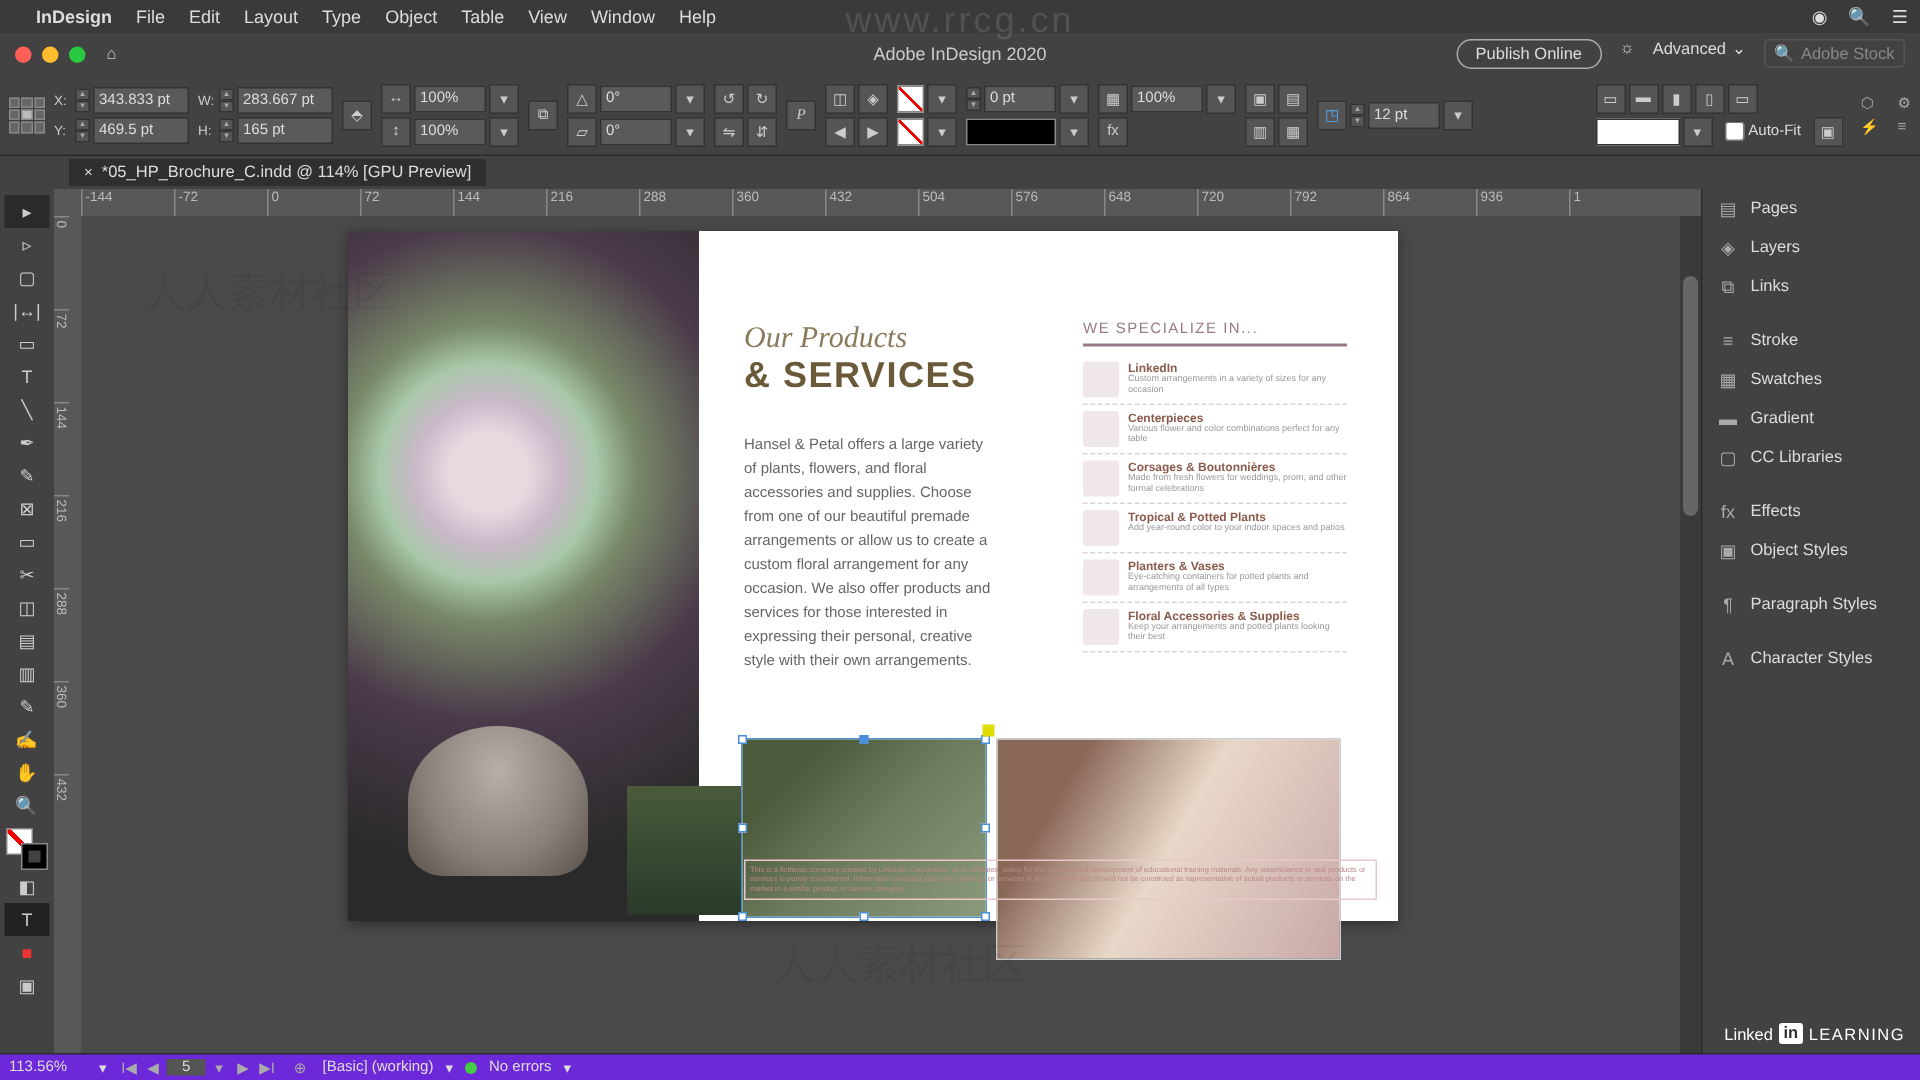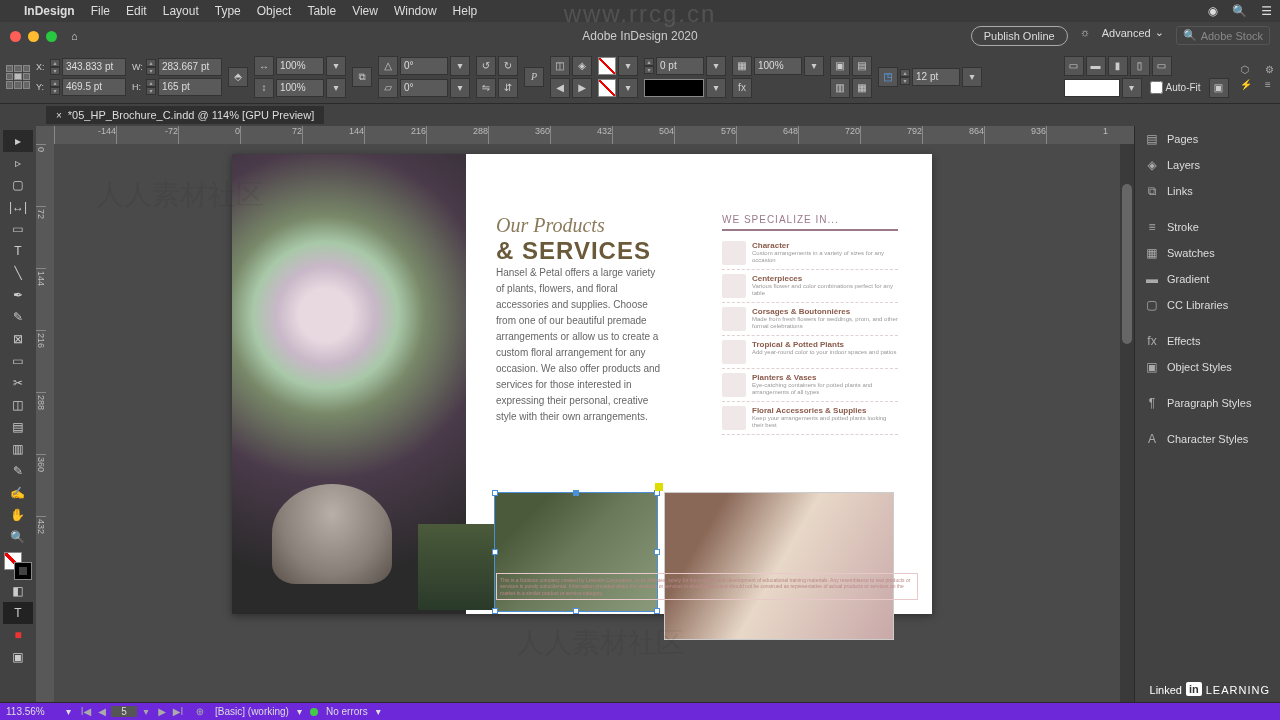--- a/index.html
+++ b/index.html
@@ -54,34 +54,34 @@
 .toolbox .tool { width: 30px; height: 22px; display:flex; align-items:center; justify-content:center; color:#ccc; font-size:12px; cursor:pointer; }
 .toolbox .tool.active { background: #2a2a2a; }
 .fillstroke { margin-top: 4px; position: relative; width: 28px; height: 28px; }
 .fillstroke .fill { position:absolute; top:0; left:0; width:18px; height:18px; background:#fff; border:1px solid #888; }
 .fillstroke .fill::after{content:"";position:absolute;inset:0;background:linear-gradient(45deg,transparent 42%,#e00 42%,#e00 58%,transparent 58%);}
 .fillstroke .stroke { position:absolute; bottom:0; right:0; width:18px; height:18px; background:#000; border:1px solid #888; }
 .fillstroke .stroke::after{content:"";position:absolute;inset:4px;background:#424242;}
 
 .canvas-area { flex: 1; background: #4a4a4a; position: relative; overflow: hidden; }
 .ruler-h { position:absolute; top:0; left:18px; right:0; height:18px; background:#585858; display:flex; font-size:9px; color:#bbb; }
-.ruler-h div { flex:0 0 62px; border-left:1px solid #888; padding-left:2px;text-align:right; }
+.ruler-h div { flex:0 0 62px; border-left:1px solid #888; padding-left:2px; }
 .ruler-v { position:absolute; top:18px; left:0; width:18px; bottom:0; background:#585858; font-size:9px; color:#bbb; }
 .ruler-v div { height:62px; border-top:1px solid #888; writing-mode:vertical-rl; padding-top:2px; }
 .corner { position:absolute; top:0; left:0; width:18px; height:18px; background:#585858; }
 
 .spread { position:absolute; top:28px; left:196px; width:700px; height:460px; background:#fff; box-shadow:0 2px 8px rgba(0,0,0,.4); display:flex; }
 .page-left { width:234px; height:100%; position:relative; background:linear-gradient(#3a2a3a,#2a2a2a); overflow:hidden; }
 .photo-placeholder { position:absolute; inset:0; background:radial-gradient(circle at 40% 35%,#e8d8e0 8%,#c8b8c8 15%,#a8c8a8 22%,#788868 30%,#4a3a4a 50%,#2a2a2a 80%); }
 .urn { position:absolute; bottom:30px; left:40px; width:120px; height:100px; background:radial-gradient(ellipse at 50% 30%,#b8b0a8,#888078 60%,#585048); border-radius:50% 50% 20% 20%; }
 
 .page-right { flex:1; background:#fff; position:relative; color:#333; padding:60px 20px 12px 30px; }
 .prod-title { font-family: cursive; font-style:italic; font-size:20px; color:#8a7a5a; }
 .prod-sub { font-size:24px; font-weight:600; letter-spacing:1px; color:#6a5a3a; }
-.bodytext { font-size:10px; line-height:1.6; color:#666; width:170px; }
+.bodytext { font-size:10px; line-height:1.6; color:#666; margin-top:24px; width:170px; }
 .selected-frame { position:absolute; top:338px; left:28px; width:164px; height:120px; border:1px solid #4a90d9; }
 .selected-frame .handle { position:absolute; width:6px; height:6px; background:#fff; border:1px solid #4a90d9; }
 .selected-frame .h-tl{top:-3px;left:-3px;} .selected-frame .h-tr{top:-3px;right:-3px;}
 .selected-frame .h-bl{bottom:-3px;left:-3px;} .selected-frame .h-br{bottom:-3px;right:-3px;}
 .selected-frame .h-t{top:-3px;left:50%;margin-left:-3px;background:#4a90d9;}
 .selected-frame .h-b{bottom:-3px;left:50%;margin-left:-3px;}
 .selected-frame .h-l{left:-3px;top:50%;margin-top:-3px;} .selected-frame .h-r{right:-3px;top:50%;margin-top:-3px;}
 .sel-img { position:absolute; inset:0; background:linear-gradient(135deg,#4a5a3a 20%,#6a7a5a 50%,#8a9a7a); }
 .sel-yellow { position:absolute; top:-10px; right:-6px; width:8px; height:8px; background:#dd0; }
 
@@ -419,21 +419,21 @@
       <div class="page-right">
         <div class="prod-title">Our Products</div>
         <div class="prod-sub">&amp; SERVICES</div>
         <div class="bodytext">Hansel &amp; Petal offers a large variety of plants, flowers, and floral accessories and supplies. Choose from one of our beautiful premade arrangements or allow us to create a custom floral arrangement for any occasion. We also offer products and services for those interested in expressing their personal, creative style with their own arrangements.</div>
 
         <div class="specialize">
           <div class="spec-title">WE SPECIALIZE IN...</div>
           <div class="spec-item">
               <div class="spec-icon"></div>
               <div class="spec-text">
-                <h5>Character</h5>
+                <h5>LinkedIn</h5>
                 <p>Custom arrangements in a variety of sizes for any occasion</p>
               </div>
             </div>
           <div class="spec-item">
               <div class="spec-icon"></div>
               <div class="spec-text">
                 <h5>Centerpieces</h5>
                 <p>Various flower and color combinations perfect for any table</p>
               </div>
             </div>

